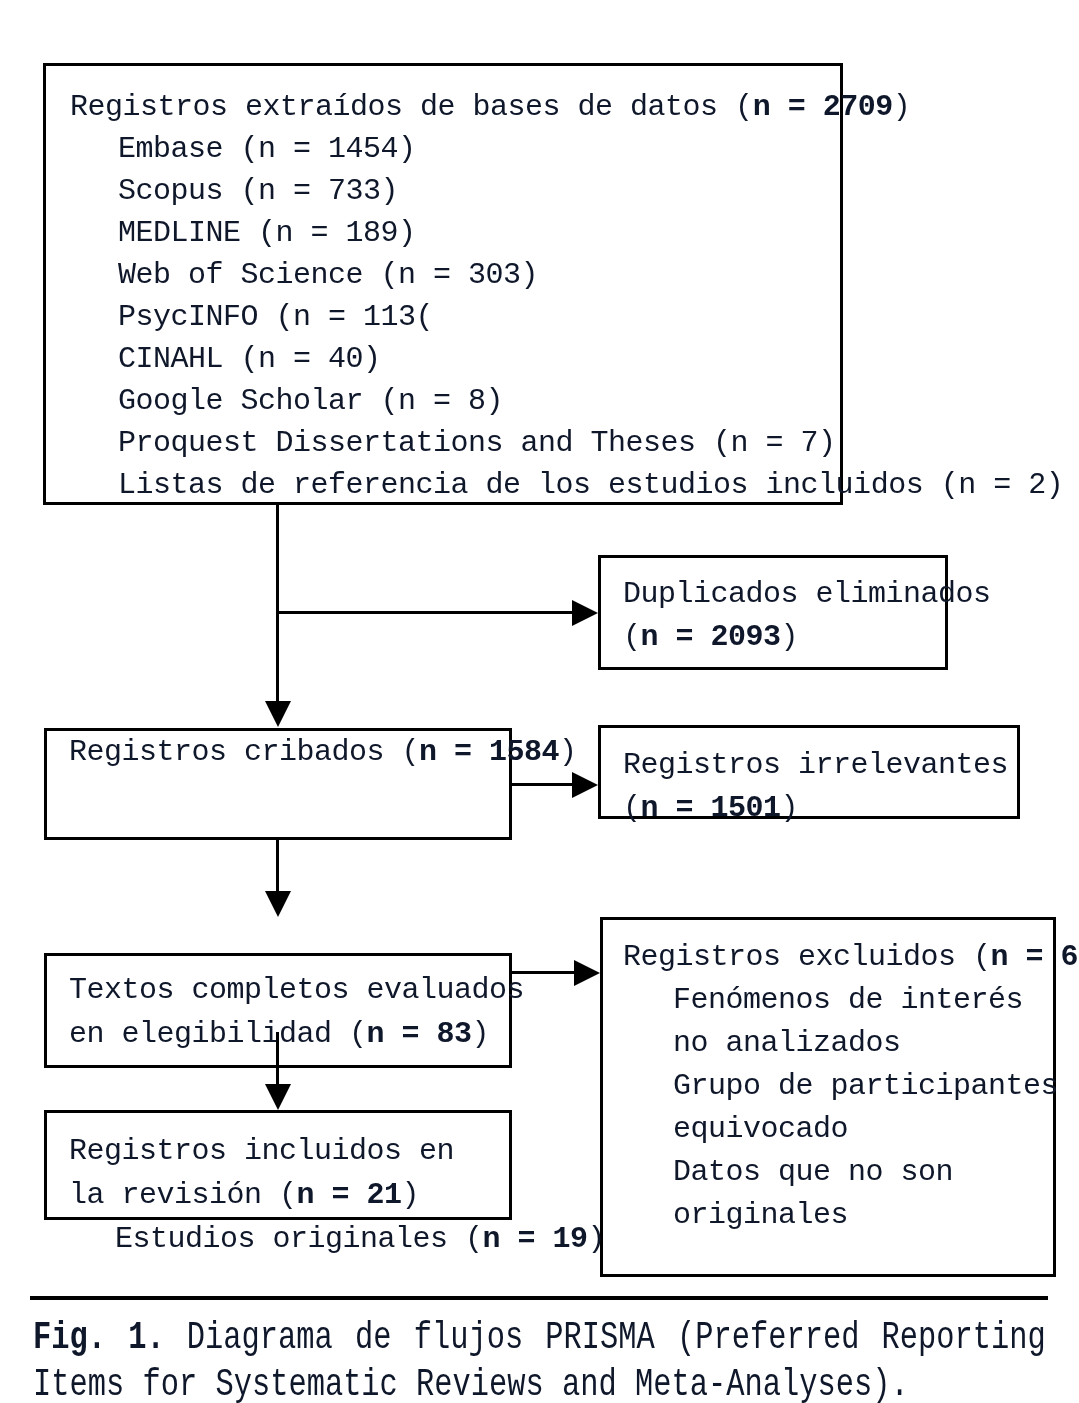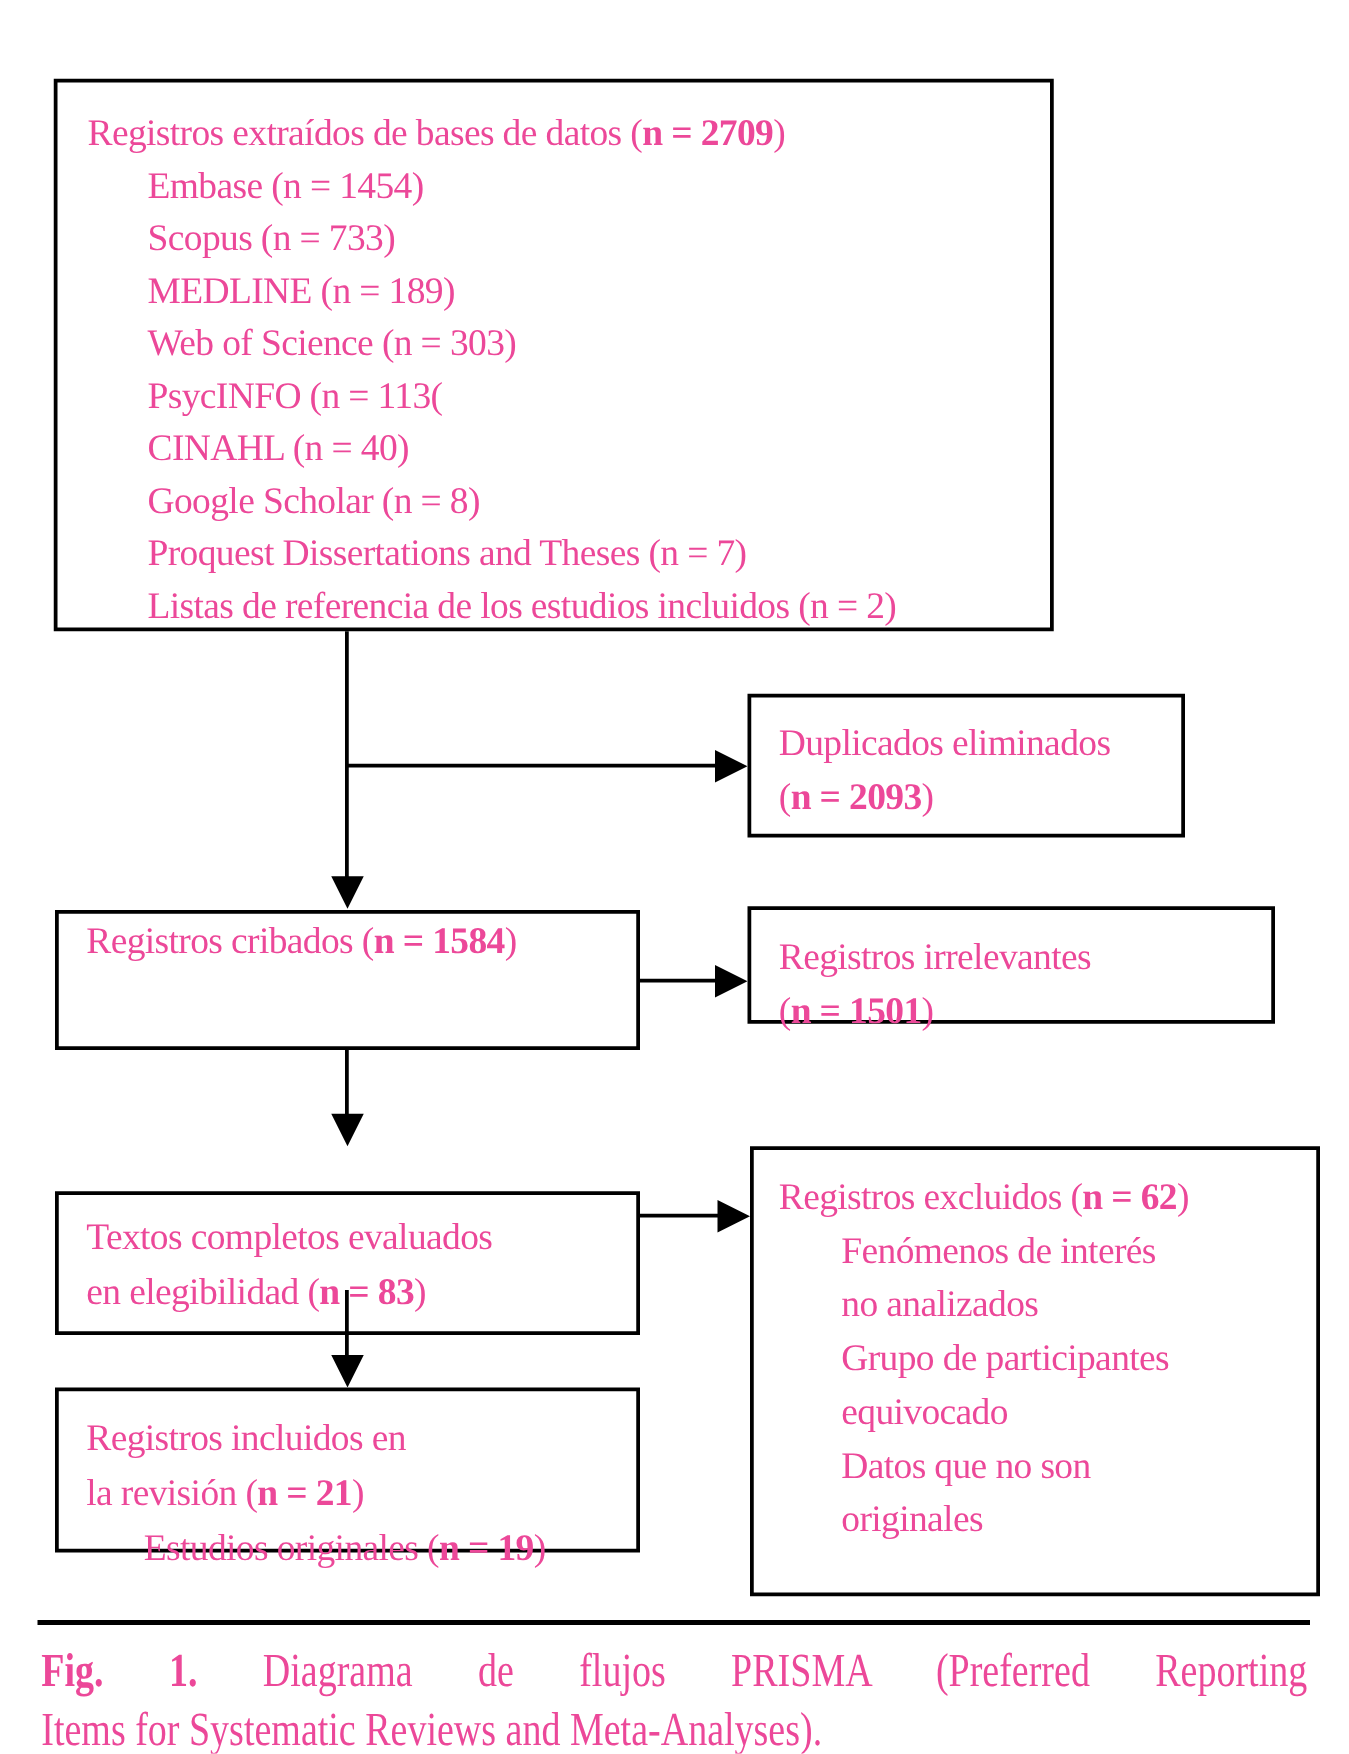--- a/index.html
+++ b/index.html
@@ -1,22 +1,22 @@
 <!DOCTYPE html>
 <html><head>
 <meta charset="utf-8">
 <style>
   html, body { margin: 0; padding: 0; background: #ffffff; }
   #figure {
     position: relative;
     width: 1079px;
     height: 1403px;
     background: #ffffff;
-    font-family: Liberation Serif, serif;
-    color: #ec4899;
+    font-family: Liberation Mono, monospace;
+    color: #0f172a;
     overflow: hidden;
   }
   .box {
     position: absolute;
     border: 3px solid #000000;
     background: #ffffff;
     box-sizing: border-box;
     font-size: 30px;
     letter-spacing: -0.5px;
     line-height: 43px;
@@ -40,21 +40,21 @@
     border-bottom: 13px solid transparent;
     border-left: 26px solid #000000;
   }
   
   #box-records    { left: 43px;  top: 63px;   width: 800px; height: 442px; padding: 20px 0 0 24px; line-height: 42px; }
   #box-duplicates { left: 598px; top: 555px;  width: 350px; height: 115px; padding: 15px 0 0 22px; }
   #box-screened   { left: 44px;  top: 728px;  width: 468px; height: 112px; display: flex; align-items: flex-start; padding-left: 22px; }
   #box-irrelevant { left: 598px; top: 725px;  width: 422px; height: 94px; padding: 16px 0 0 22px; }
   #box-fulltext   { left: 44px;  top: 953px;  width: 468px; height: 115px; padding: 12px 0 0 22px; line-height: 44px; }
   #box-excluded   { left: 600px; top: 917px;  width: 456px; height: 360px; padding: 16px 0 0 20px; }
-  #box-included   { left: 44px;  top: 1110px; width: 468px; height: 132px; padding: 16px 0 0 22px; line-height: 44px; }
+  #box-included   { left: 44px;  top: 1110px; width: 468px; height: 110px; padding: 16px 0 0 22px; line-height: 44px; }
   
   #caption-rule { position: absolute; left: 30px; top: 1296px; width: 1018px; height: 4px; background: #000000; }
   #caption { position: absolute; left: 33px; top: 1314px; width: 1013px; }
   #caption-inner {
     width: 1266px;
     transform: scaleX(0.8);
     transform-origin: 0 0;
     font-size: 38px;
     line-height: 47px;
     letter-spacing: 0;

